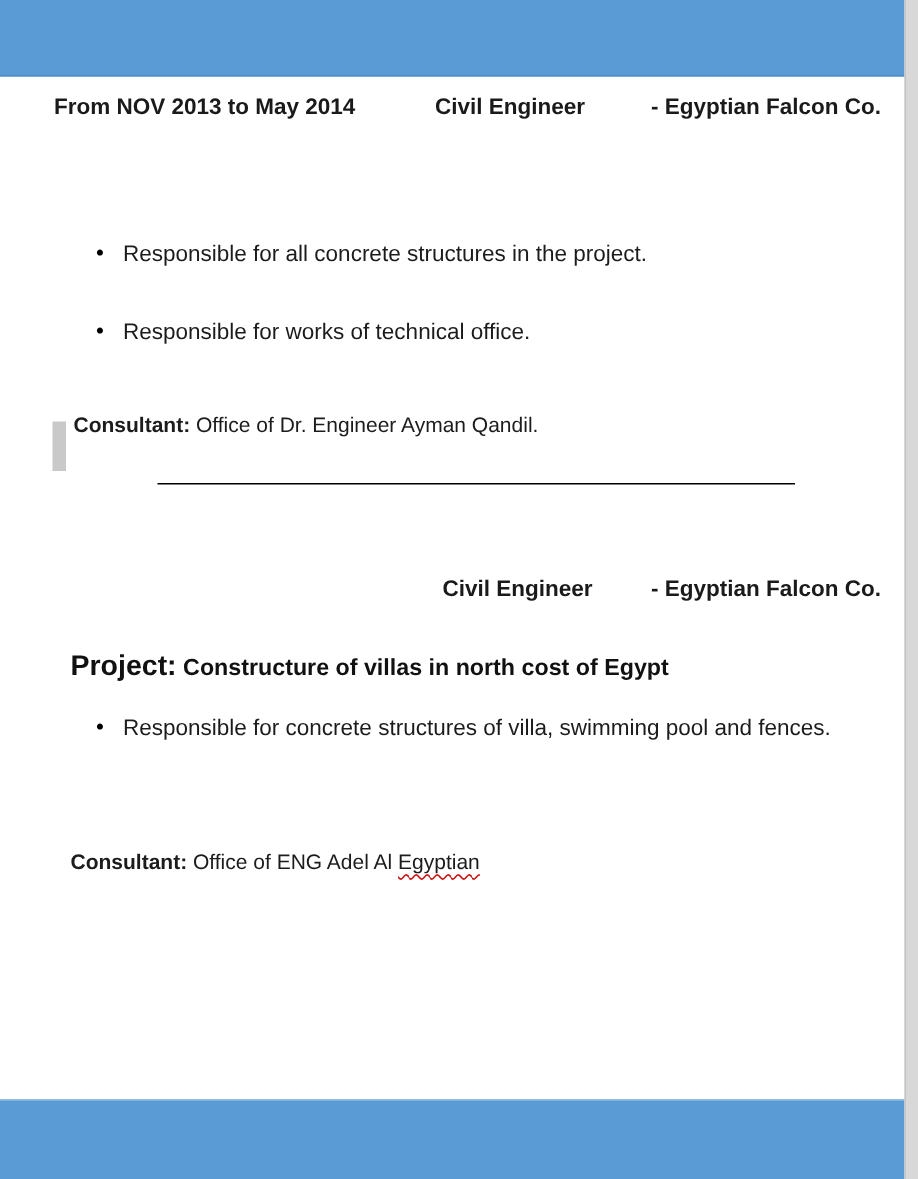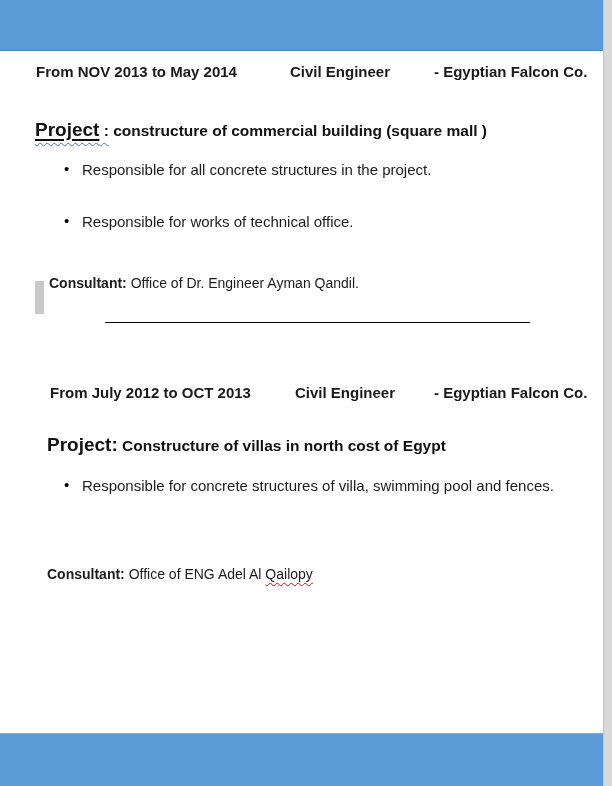--- a/index.html
+++ b/index.html
@@ -84,46 +84,42 @@
 <div class="page">
 
   <div class="band top"></div>
 
   <div class="row dates-row" style="top: 63px; left: 0; width: 604px;">
     <span style="left: 36px;">From NOV 2013 to May 2014</span>
     <span style="left: 290px;">Civil Engineer</span>
     <span style="left: 434px;">- Egyptian Falcon Co.</span>
   </div>
 
-  <div class="heading" style="left: 35px; top: 119px;">
-    <span class="wavy-blue"><span class="project-word">Project</span><span class="heading-rest"> :</span></span><span class="heading-rest"> constructure of commercial building (square mall )</span>
-  </div>
 
   <div class="bullet" style="top: 161px;">Responsible for all concrete structures in the project.</div>
   <div class="bullet" style="top: 213px;">Responsible for works of technical office.</div>
 
   <div class="consultant" style="left: 49px; top: 248px;">
     <span class="label">Consultant:</span><span> Office of Dr. Engineer Ayman Qandil.</span>
   </div>
 
   <div class="gray-bar"></div>
   <div class="hr-line"></div>
 
   <div class="row dates-row" style="top: 384px; left: 0; width: 604px;">
-    <span style="left: 50px;">From July 2012 to OCT 2013</span>
     <span style="left: 295px;">Civil Engineer</span>
     <span style="left: 434px;">- Egyptian Falcon Co.</span>
   </div>
 
   <div class="heading" style="left: 47px; top: 434px;">
     <span class="project-word" style="text-decoration: none;">Project:</span><span class="heading-rest"> Constructure of villas in north cost of Egypt</span>
   </div>
 
   <div class="bullet" style="top: 477px;">Responsible for concrete structures of villa, swimming pool and fences.</div>
 
   <div class="consultant" style="left: 47px; top: 539px;">
-    <span class="label">Consultant:</span><span> Office of ENG Adel Al </span><span class="wavy-red">Qailopy</span>
+    <span class="label">Consultant:</span><span> Office of ENG Adel Al </span><span class="wavy-red">Egyptian</span>
   </div>
 
   <div class="band bottom"></div>
   <div class="edge-strip"></div>
 
 </div>
 
 </body></html>

